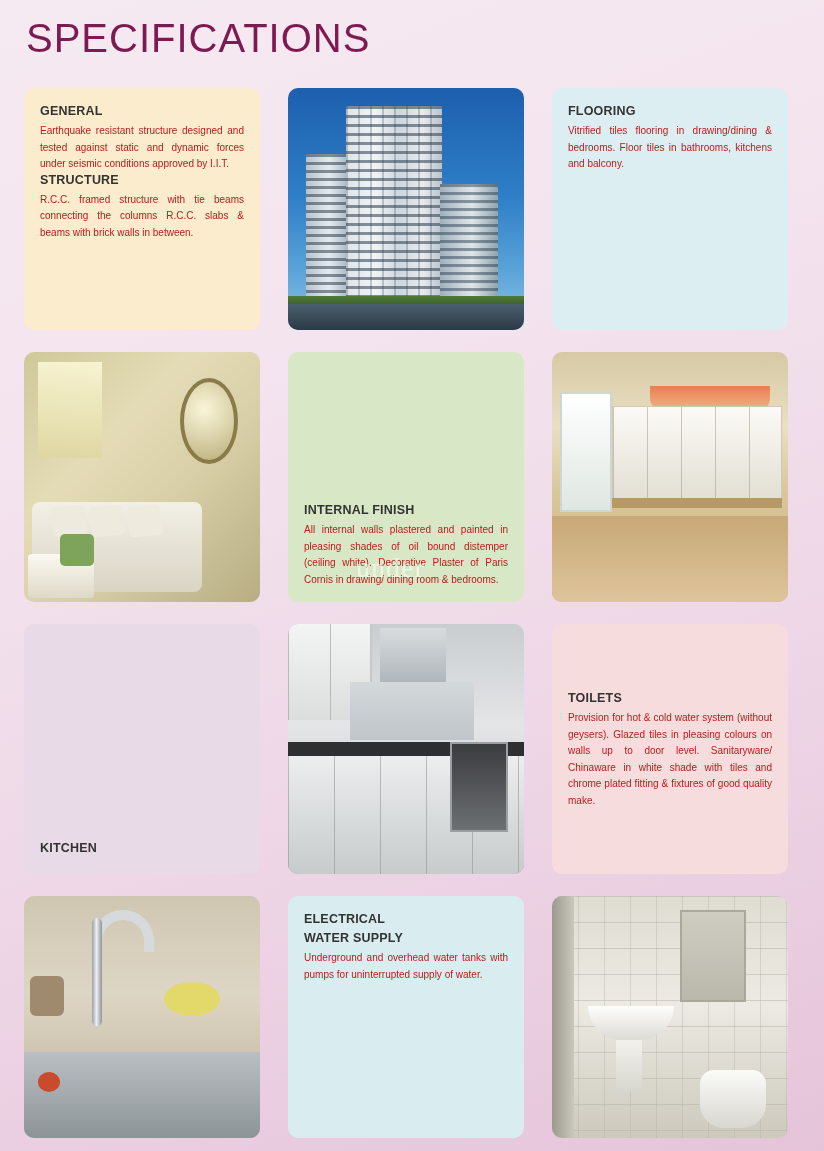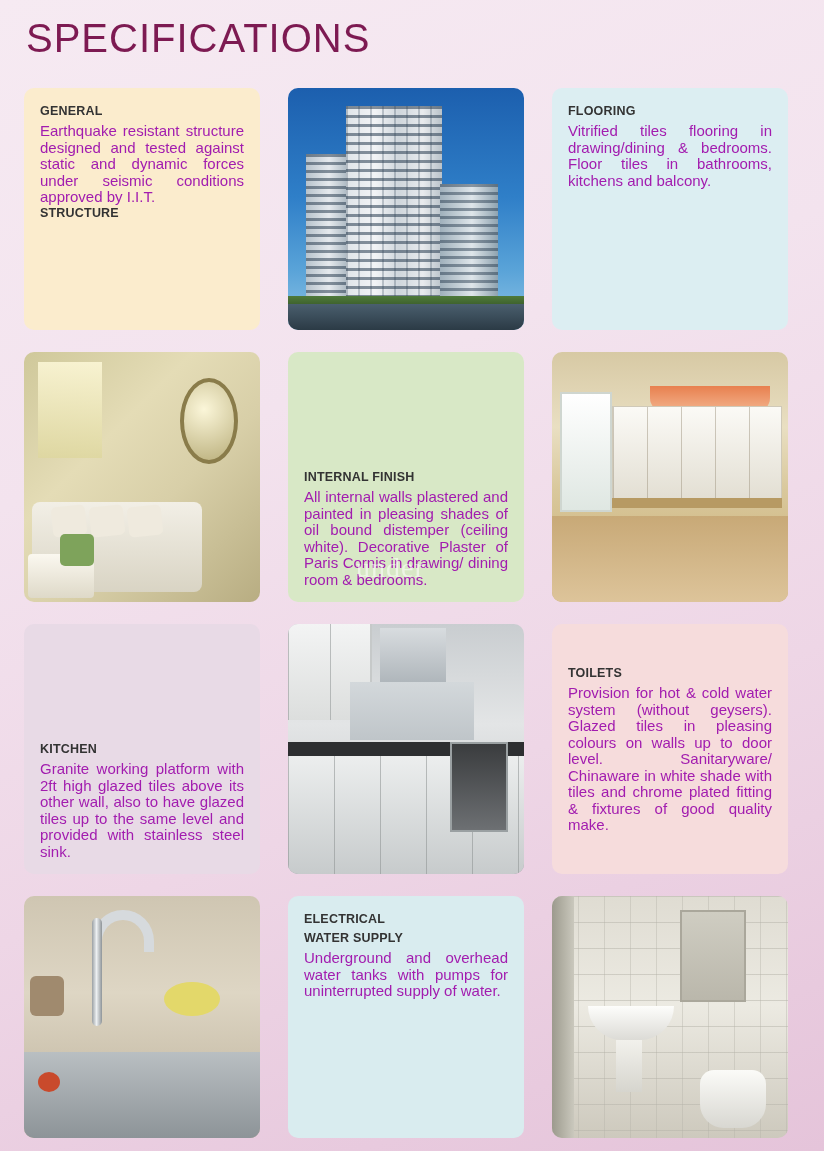--- a/index.html
+++ b/index.html
@@ -47,23 +47,23 @@
   .text-card.vcenter { justify-content: center; }
   .sec-head {
     font-size: 12.5px;
     font-weight: bold;
     color: #333333;
     letter-spacing: 0.2px;
     margin-bottom: 5px;
     text-transform: uppercase;
   }
   .sec-body {
-    font-size: 15px;
+    font-size: 10px;
     line-height: 16.5px;
-    color: #a21caf;
+    color: #b91c1c;
     text-align: justify;
     margin-bottom: 10px;
   }
   .sec-body:last-child { margin-bottom: 0; }
 
   
   .photo { position: relative; }
 
   
   .ph-building .sky { position:absolute; inset:0; background: linear-gradient(180deg,#1c5fae 0%, #2f7fc8 45%, #59a3d8 75%, #8fc4e6 100%); }
@@ -160,20 +160,21 @@
 
 <div class="grid">
 
   <div class="cell text-card" style="background:#fbeccd">
     <div>
       <div class="sec-head">GENERAL</div>
       <div class="sec-body">Earthquake resistant structure designed and tested against static and dynamic forces under seismic conditions approved by I.I.T.</div>
     </div>
     <div>
       <div class="sec-head">STRUCTURE</div>
+      <div class="sec-body">R.C.C. framed structure with tie beams connecting the columns R.C.C. slabs &amp; beams with brick walls in between.</div>
     </div>
   </div>
 
   <div class="cell photo ph-building">
     <div class="sky"></div>
     <div class="tower2"></div>
     <div class="tower"></div>
     <div class="tower3"></div>
     <div class="green"></div>
     <div class="base"></div>
@@ -208,21 +209,20 @@
     <div class="window"></div>
     <div class="valance"></div>
     <div class="cab"></div>
     <div class="counter"></div>
     <div class="floor"></div>
   </div>
 
   <div class="cell text-card vbottom" style="background:#e8dae6">
     <div>
       <div class="sec-head">KITCHEN</div>
-      <div class="sec-body">Granite working platform with 2ft high glazed tiles above its other wall, also to have glazed tiles up to the same level and provided with stainless steel sink.</div>
     </div>
   </div>
 
   <div class="cell photo ph-kitchen">
     <div class="upper"></div>
     <div class="hood"></div>
     <div class="splash"></div>
     <div class="worktop"></div>
     <div class="base2"></div>
     <div class="oven"></div>

